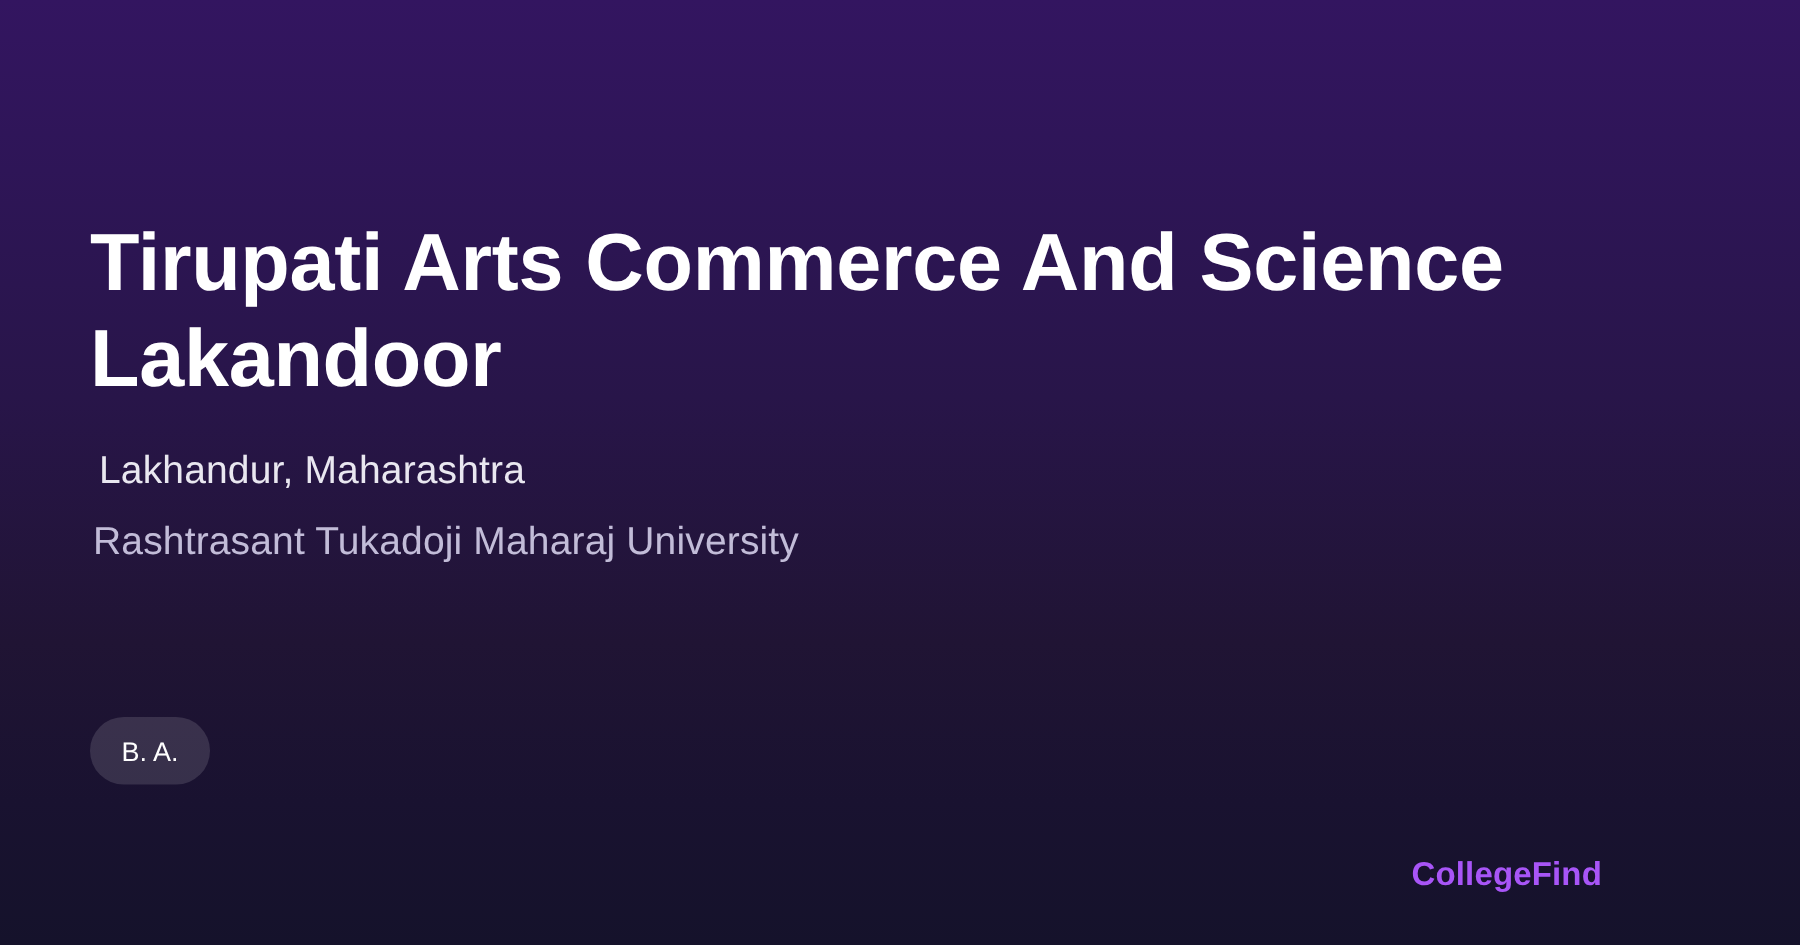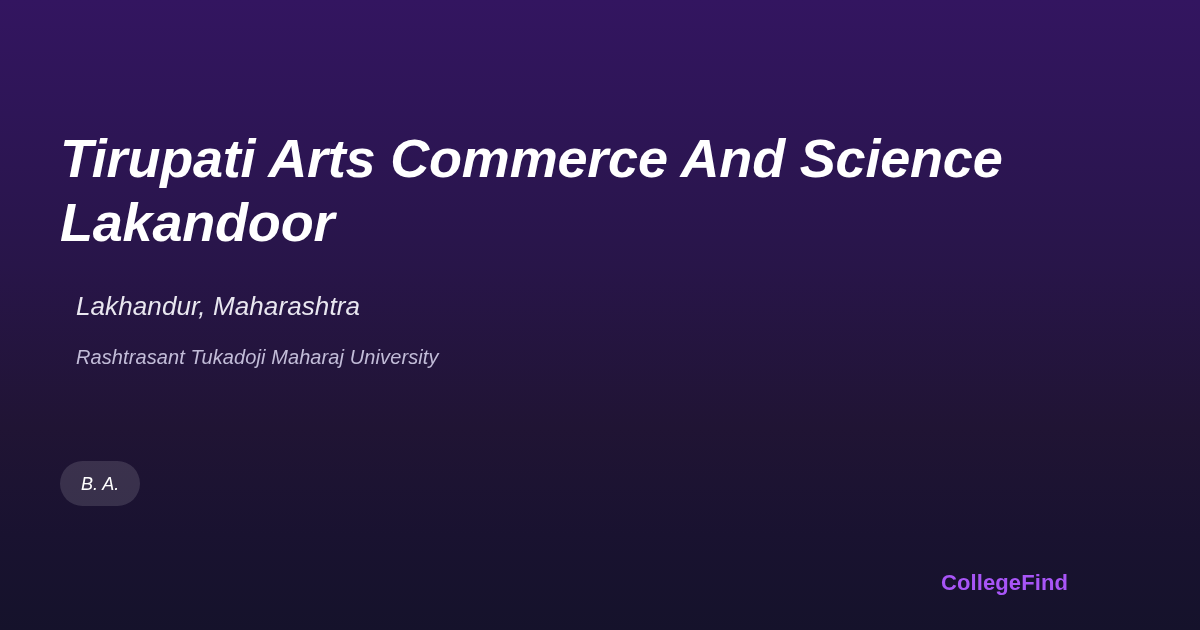--- a/index.html
+++ b/index.html
@@ -27,24 +27,23 @@
         #281549 42%,
         #201434 68%,
         #191230 85%,
         #15122b 100%);
     overflow: hidden;
   }
 
   .card-content {
     position: absolute;
     left: 60px;
-    top: 0;
+    top: 17px;
     width: 985px;
     height: 466px;
-    font-style: italic;
   }
 
   .college-title {
     position: absolute;
     left: 0;
     top: 126px;
     width: 985px;
     margin: 0;
     font-size: 54px;
     line-height: 64px;
@@ -52,34 +51,34 @@
     color: #ffffff;
     letter-spacing: -0.2px;
     word-break: break-all;
     overflow-wrap: anywhere;
   }
 
   .college-location {
     position: absolute;
     left: 0;
     top: 273px;
-    margin: 16px;
+    margin: 6px;
     font-size: 26px;
     line-height: 34px;
     font-weight: normal;
     color: #e9e7f0;
     letter-spacing: 0.1px;
   }
 
   .college-university {
     position: absolute;
     left: 0;
     top: 326px;
-    margin: 16px;
-    font-size: 20px;
+    margin: 2px;
+    font-size: 26px;
     line-height: 30px;
     font-weight: normal;
     color: #c2bcd8;
     letter-spacing: 0.1px;
   }
 
   .degree-pill-row {
     position: absolute;
     left: 0;
     top: 461px;

